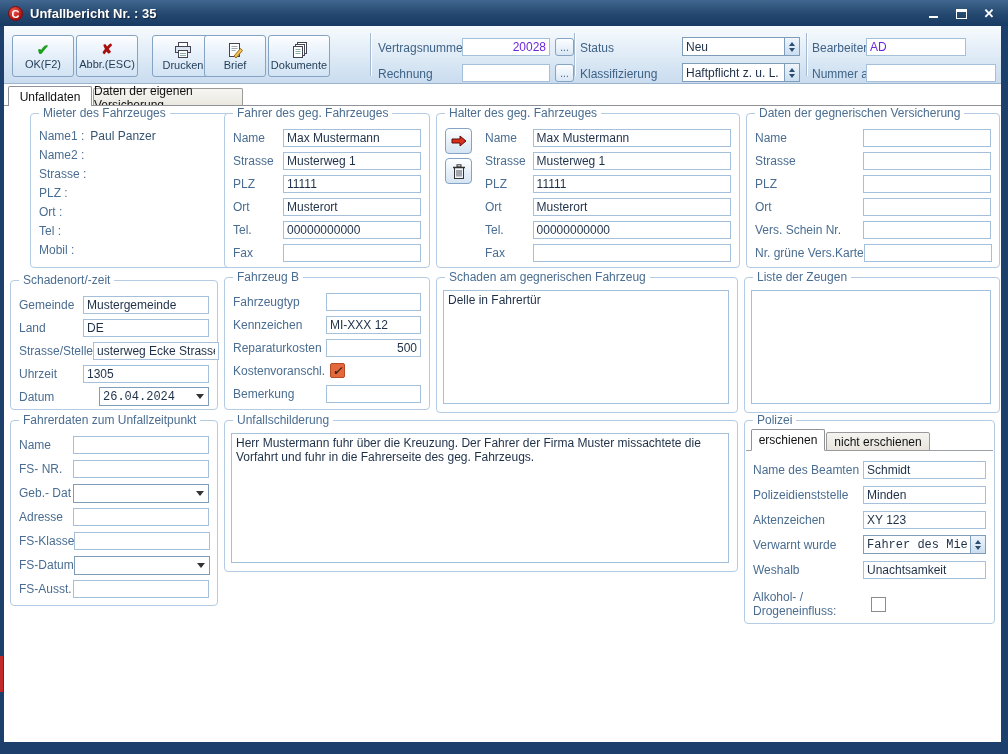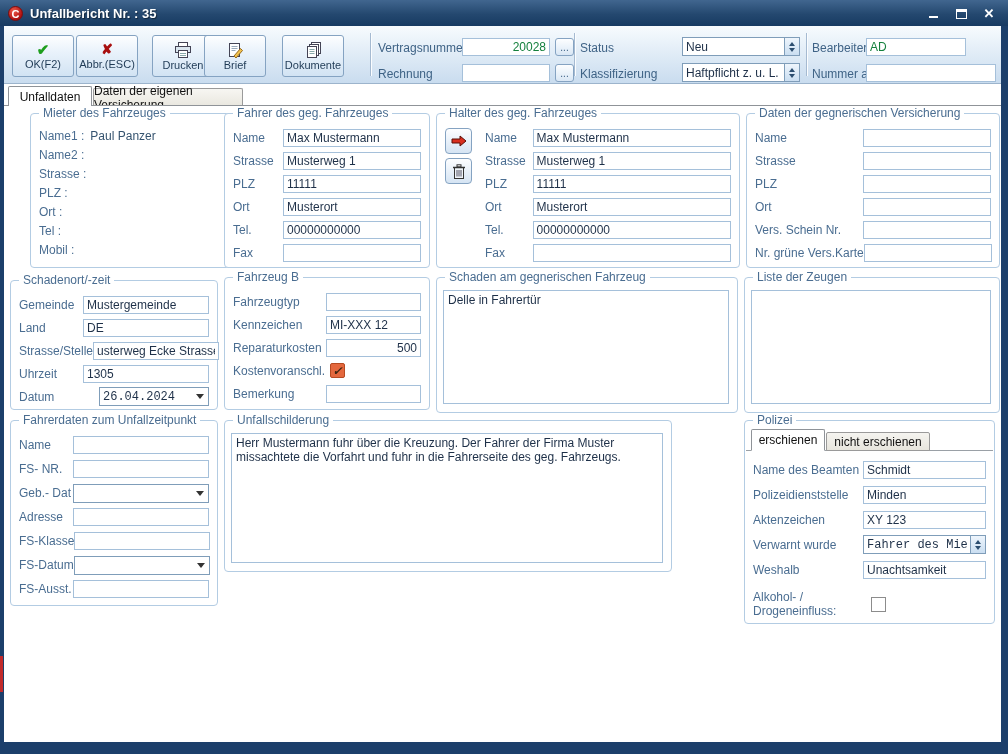--- a/index.html
+++ b/index.html
@@ -36,32 +36,32 @@
     background:linear-gradient(#f7fbfe, #e2edf7 45%, #c9dcef);
     border-bottom:1px solid #9cb4cc;
   }
   .tb-btn {
     position:absolute; top:9px; width:62px; height:42px;
     border:1px solid #85a3c2; border-radius:3px;
     background:linear-gradient(#fdfeff, #e9f2fb 40%, #d2e3f3);
     display:flex; flex-direction:column; align-items:center; justify-content:center;
     font-size:11px; color:#1f3a55; gap:1px; cursor:default;
   }
-  #b-ok{left:8px} #b-cancel{left:72px} #b-print{left:148px} #b-letter{left:200px} #b-docs{left:278px}
+  #b-ok{left:8px} #b-cancel{left:72px} #b-print{left:148px} #b-letter{left:200px} #b-docs{left:264px}
   .gl-ok { color:#1d9e1d; font-size:15px; font-weight:bold; line-height:15px; }
   .gl-cancel { color:#a80f0f; font-size:14px; font-weight:bold; line-height:15px; }
   .tb-sep { position:absolute; top:7px; bottom:7px; width:2px; border-left:1px solid #a5bad1; border-right:1px solid #fbfdff; }
   #sep1{left:366px} #sep2{left:570px} #sep3{left:802px}
   .tb-label { position:absolute; color:#3f6386; font-size:12px; white-space:nowrap; }
   #l-vertrag{left:374px;top:15px} #l-rechnung{left:374px;top:41px}
   #l-status{left:576px;top:15px} #l-klass{left:576px;top:41px}
   #l-bearb{left:808px;top:15px} #l-nummeralt{left:808px;top:41px}
   .ti {
     position:absolute; height:18px; border:1px solid #a5c0da; background:#fff;
-    font-family:"Liberation Sans",sans-serif; font-size:12px; padding:0 3px; color:#15803d;
+    font-family:"Liberation Sans",sans-serif; font-size:12px; padding:0 3px; color:#6d28d9;
   }
   #i-vertrag{left:458px;top:12px;width:88px} #i-rechnung{left:458px;top:38px;width:88px}
   #i-bearb{left:862px;top:12px;width:100px} #i-nummeralt{left:862px;top:38px;width:130px}
   .num { text-align:right; }
   .browse {
     position:absolute; width:19px; height:18px; border:1px solid #85a3c2; border-radius:3px;
     background:linear-gradient(#fdfeff,#d9e7f5); color:#3f6386; font-size:10px;
     display:flex; align-items:center; justify-content:center; cursor:default;
   }
   #br-vertrag{left:551px;top:12px} #br-rechnung{left:551px;top:38px}
@@ -93,21 +93,21 @@
   .gtitle { position:absolute; top:-8px; left:8px; background:#fff; padding:0 4px; color:#4a6d91; font-size:12px; white-space:nowrap; }
   #g-mieter {left:10px; top:113px; width:208px; height:155px;margin-left:20px;}
   #g-fahrer {left:224px; top:113px; width:206px; height:155px;}
   #g-halter {left:436px; top:113px; width:304px; height:155px;}
   #g-vers   {left:746px; top:113px; width:254px; height:155px;}
   #g-ort    {left:10px; top:280px; width:208px; height:130px;}
   #g-fzb    {left:224px; top:277px; width:206px; height:133px;}
   #g-schaden{left:436px; top:277px; width:302px; height:136px;}
   #g-zeugen {left:744px; top:277px; width:256px; height:136px;}
   #g-fdaten {left:10px; top:420px; width:208px; height:186px;}
-  #g-unfall {left:224px; top:420px; width:448px; height:152px;}
+  #g-unfall {left:224px; top:420px; width:514px; height:152px;}
   #g-polizei{left:744px; top:420px; width:251px; height:204px;}
 
   .rows { padding:12px 8px 0 8px; }
   .frow { display:flex; align-items:center; height:23px; }
   .flabel { color:#4a6d91; font-size:12px; white-space:nowrap; }
   .tinput {
     height:18px; border:1px solid #a5c0da; background:#fff;
     font-family:"Liberation Sans",sans-serif; font-size:12px; padding:0 3px; color:#1e3048;
   }
   .fcombo { display:flex; border:1px solid #7f9db9; background:#fff; height:19px; }

